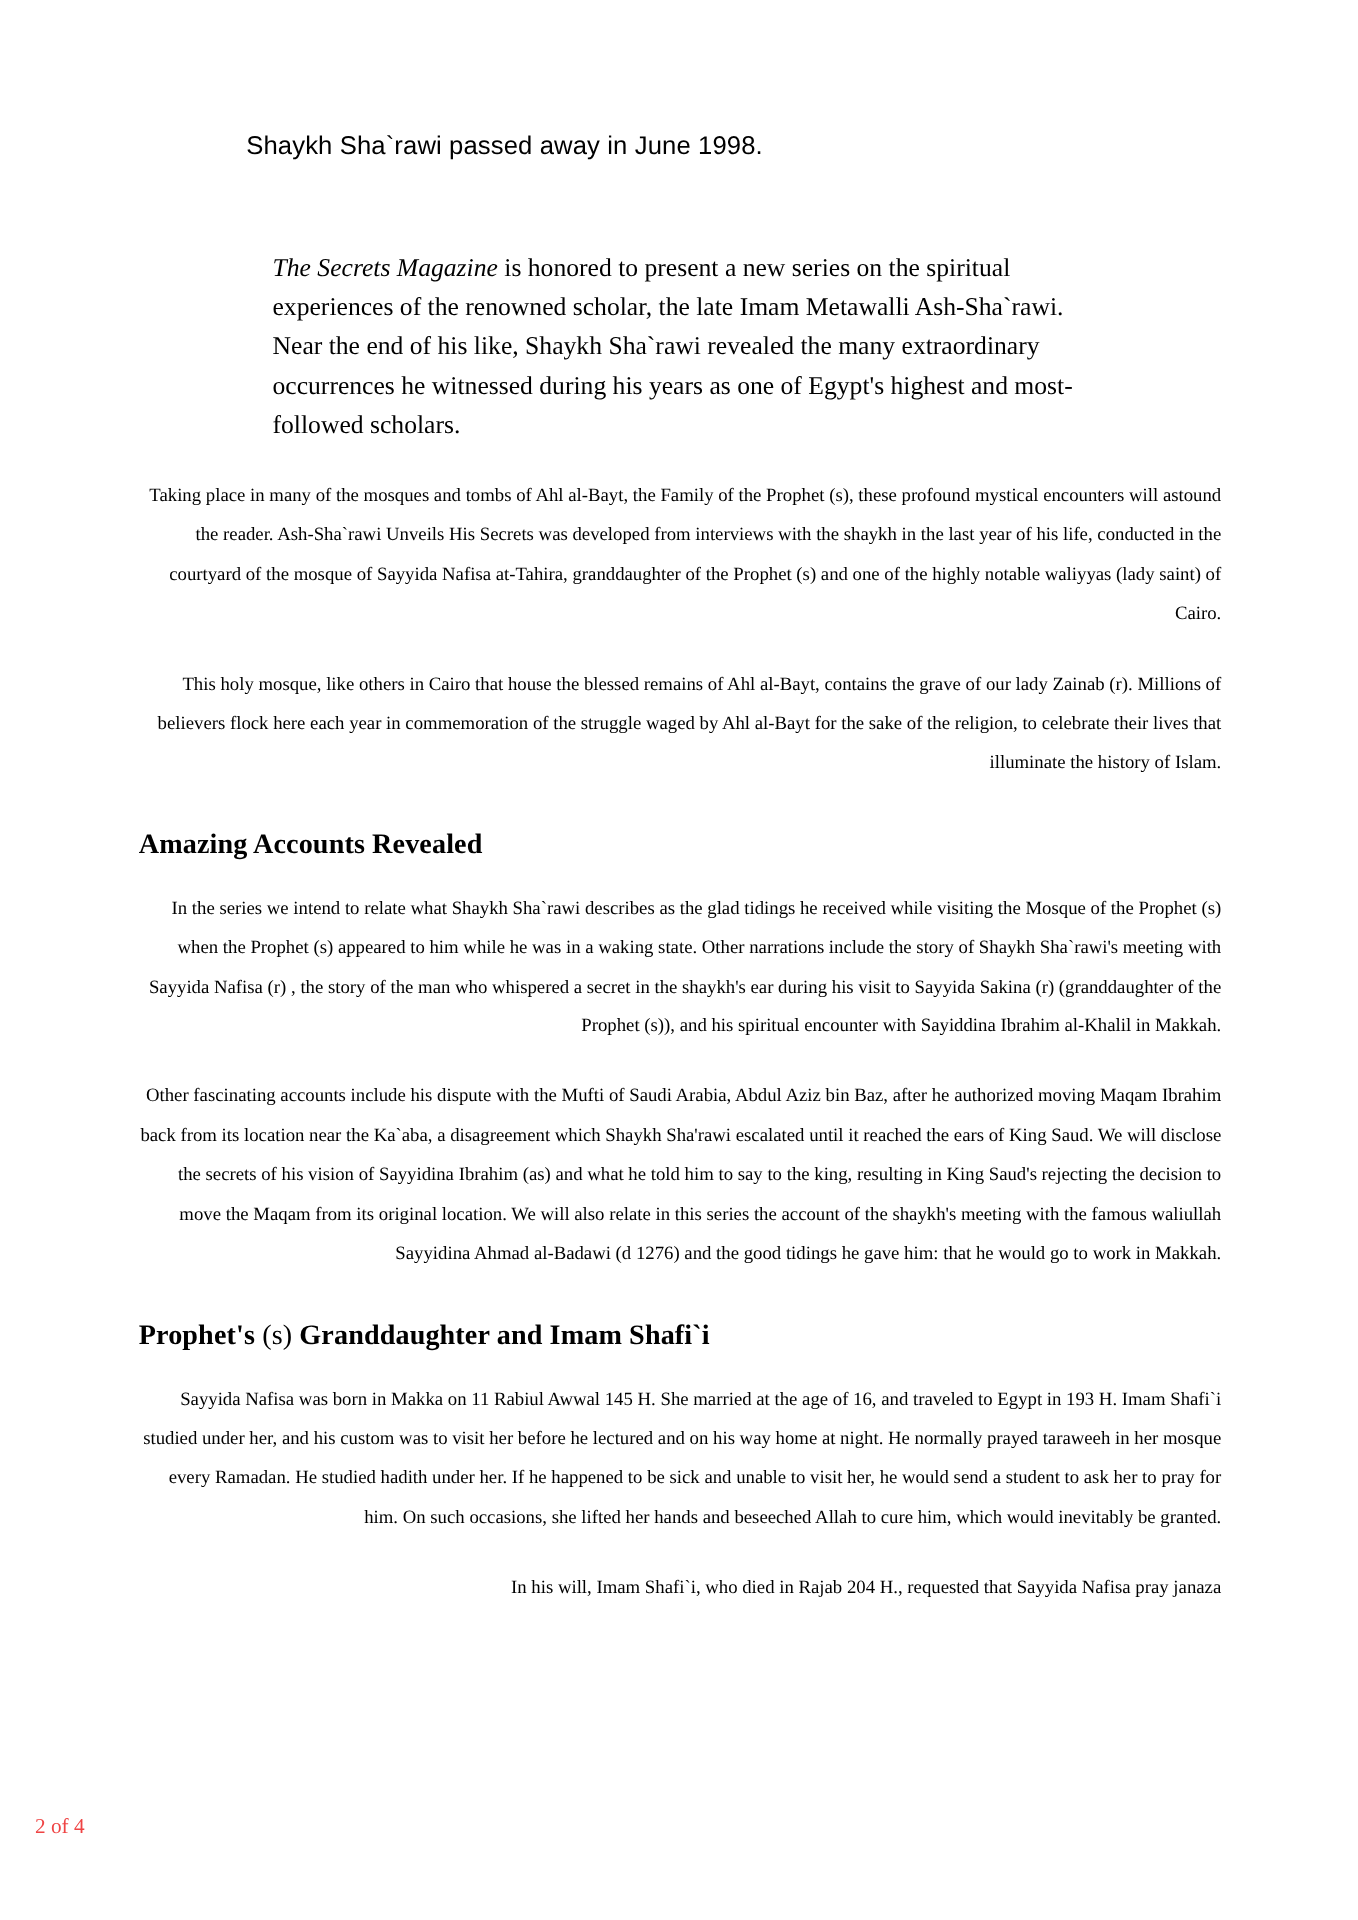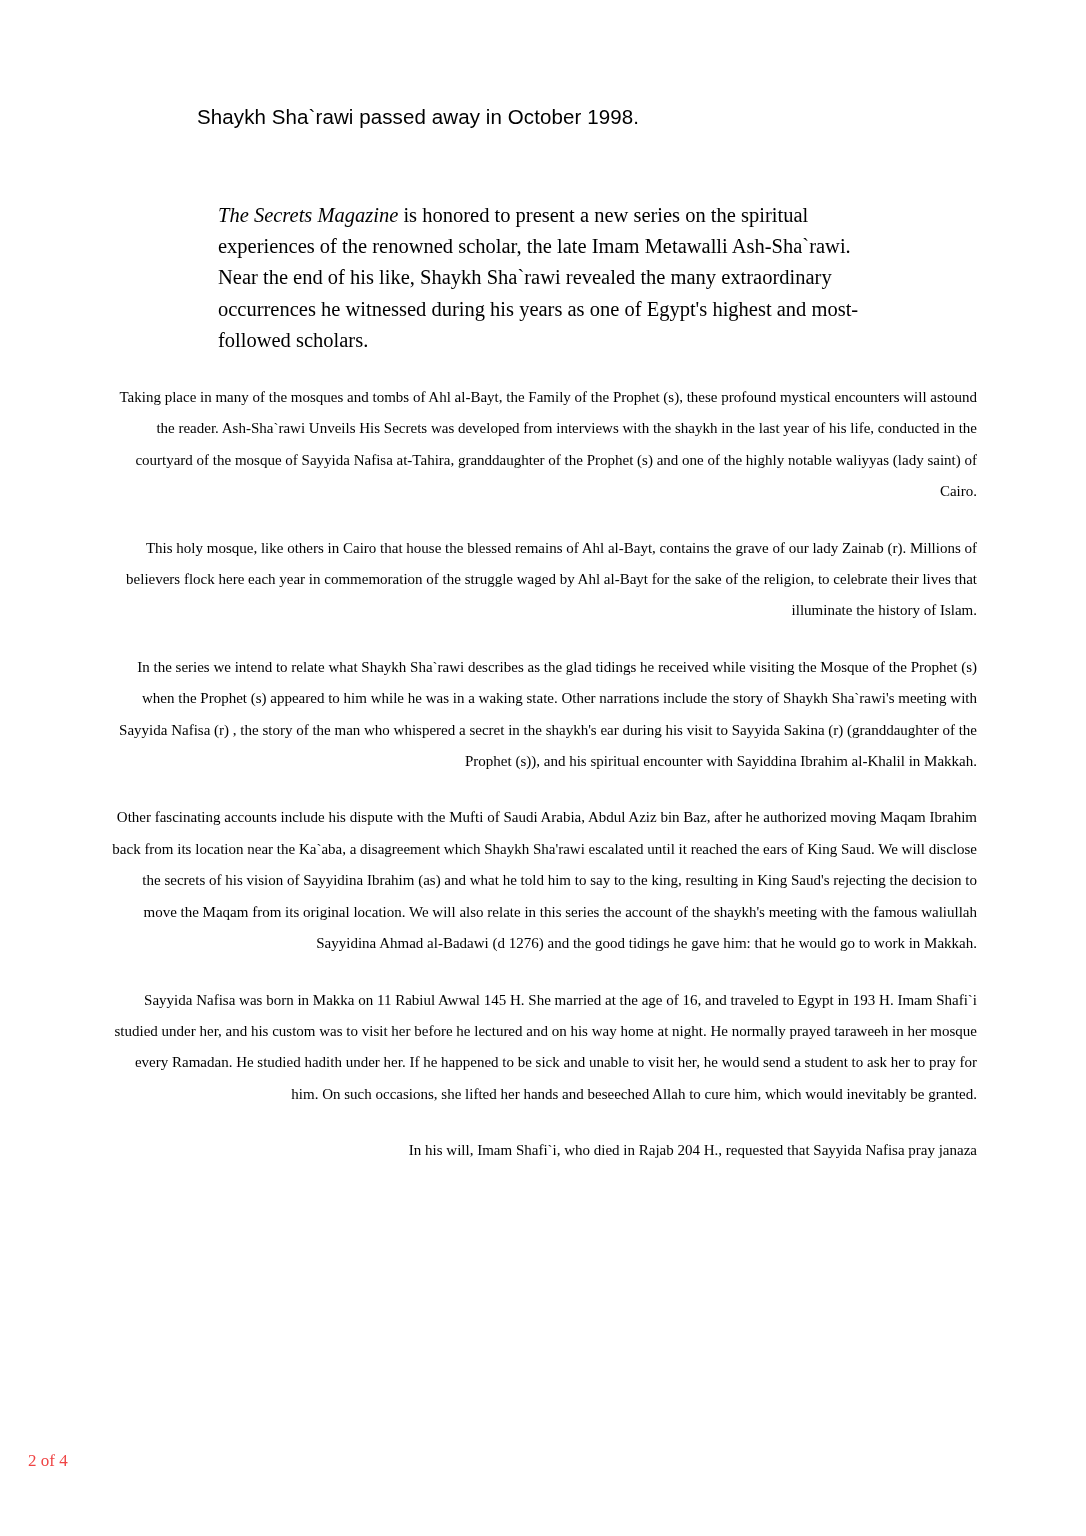--- a/index.html
+++ b/index.html
@@ -86,35 +86,37 @@
     font-size: 17px;
     line-height: 22px;
     color: #ef4444;
   }
 </style>
 </head>
 <body>
 
 <div class="page">
 
-  <div class="top-line">Shaykh Sha`rawi passed away in October 1998.</div>
+  <div class="top-line">Shaykh Sha`rawi passed away in June 1998.</div>
 
   <div class="content">
 
     <div class="intro"><span class="title-italic">The Secrets Magazine</span><span> is honored to present a new series on the spiritual experiences of the renowned scholar, the late Imam Metawalli Ash-Sha`rawi. Near the end of his like, Shaykh Sha`rawi revealed the many extraordinary occurrences he witnessed during his years as one of Egypt's highest and most-followed scholars.</span></div>
 
     <p class="body">Taking place in many of the mosques and tombs of Ahl al-Bayt, the Family of the Prophet (s), these profound mystical encounters will astound the reader. Ash-Sha`rawi Unveils His Secrets was developed from interviews with the shaykh in the last year of his life, conducted in the courtyard of the mosque of Sayyida Nafisa at-Tahira, granddaughter of the Prophet (s) and one of the highly notable waliyyas (lady saint) of Cairo.</p>
 
     <p class="body">This holy mosque, like others in Cairo that house the blessed remains of Ahl al-Bayt, contains the grave of our lady Zainab (r). Millions of believers flock here each year in commemoration of the struggle waged by Ahl al-Bayt for the sake of the religion, to celebrate their lives that illuminate the history of Islam.</p>
 
+    <h2 class="section">Amazing Accounts Revealed</h2>
 
     <p class="body">In the series we intend to relate what Shaykh Sha`rawi describes as the glad tidings he received while visiting the Mosque of the Prophet (s) when the Prophet (s) appeared to him while he was in a waking state. Other narrations include the story of Shaykh Sha`rawi's meeting with Sayyida Nafisa (r) , the story of the man who whispered a secret in the shaykh's ear during his visit to Sayyida Sakina (r) (granddaughter of the Prophet (s)), and his spiritual encounter with Sayiddina Ibrahim al-Khalil in Makkah.</p>
 
     <p class="body">Other fascinating accounts include his dispute with the Mufti of Saudi Arabia, Abdul Aziz bin Baz, after he authorized moving Maqam Ibrahim back from its location near the Ka`aba, a disagreement which Shaykh Sha'rawi escalated until it reached the ears of King Saud. We will disclose the secrets of his vision of Sayyidina Ibrahim (as) and what he told him to say to the king, resulting in King Saud's rejecting the decision to move the Maqam from its original location. We will also relate in this series the account of the shaykh's meeting with the famous waliullah Sayyidina Ahmad al-Badawi (d 1276) and the good tidings he gave him: that he would go to work in Makkah.</p>
 
+    <h2 class="section"><span>Prophet's </span><span class="reg">(s)</span><span> Granddaughter and Imam Shafi`i</span></h2>
 
     <p class="body">Sayyida Nafisa was born in Makka on 11 Rabiul Awwal 145 H. She married at the age of 16, and traveled to Egypt in 193 H. Imam Shafi`i studied under her, and his custom was to visit her before he lectured and on his way home at night. He normally prayed taraweeh in her mosque every Ramadan. He studied hadith under her. If he happened to be sick and unable to visit her, he would send a student to ask her to pray for him. On such occasions, she lifted her hands and beseeched Allah to cure him, which would inevitably be granted.</p>
 
     <p class="body">In his will, Imam Shafi`i, who died in Rajab 204 H., requested that Sayyida Nafisa pray janaza</p>
 
   </div>
 
   <div class="footer">2 of 4</div>
 
 </div>

